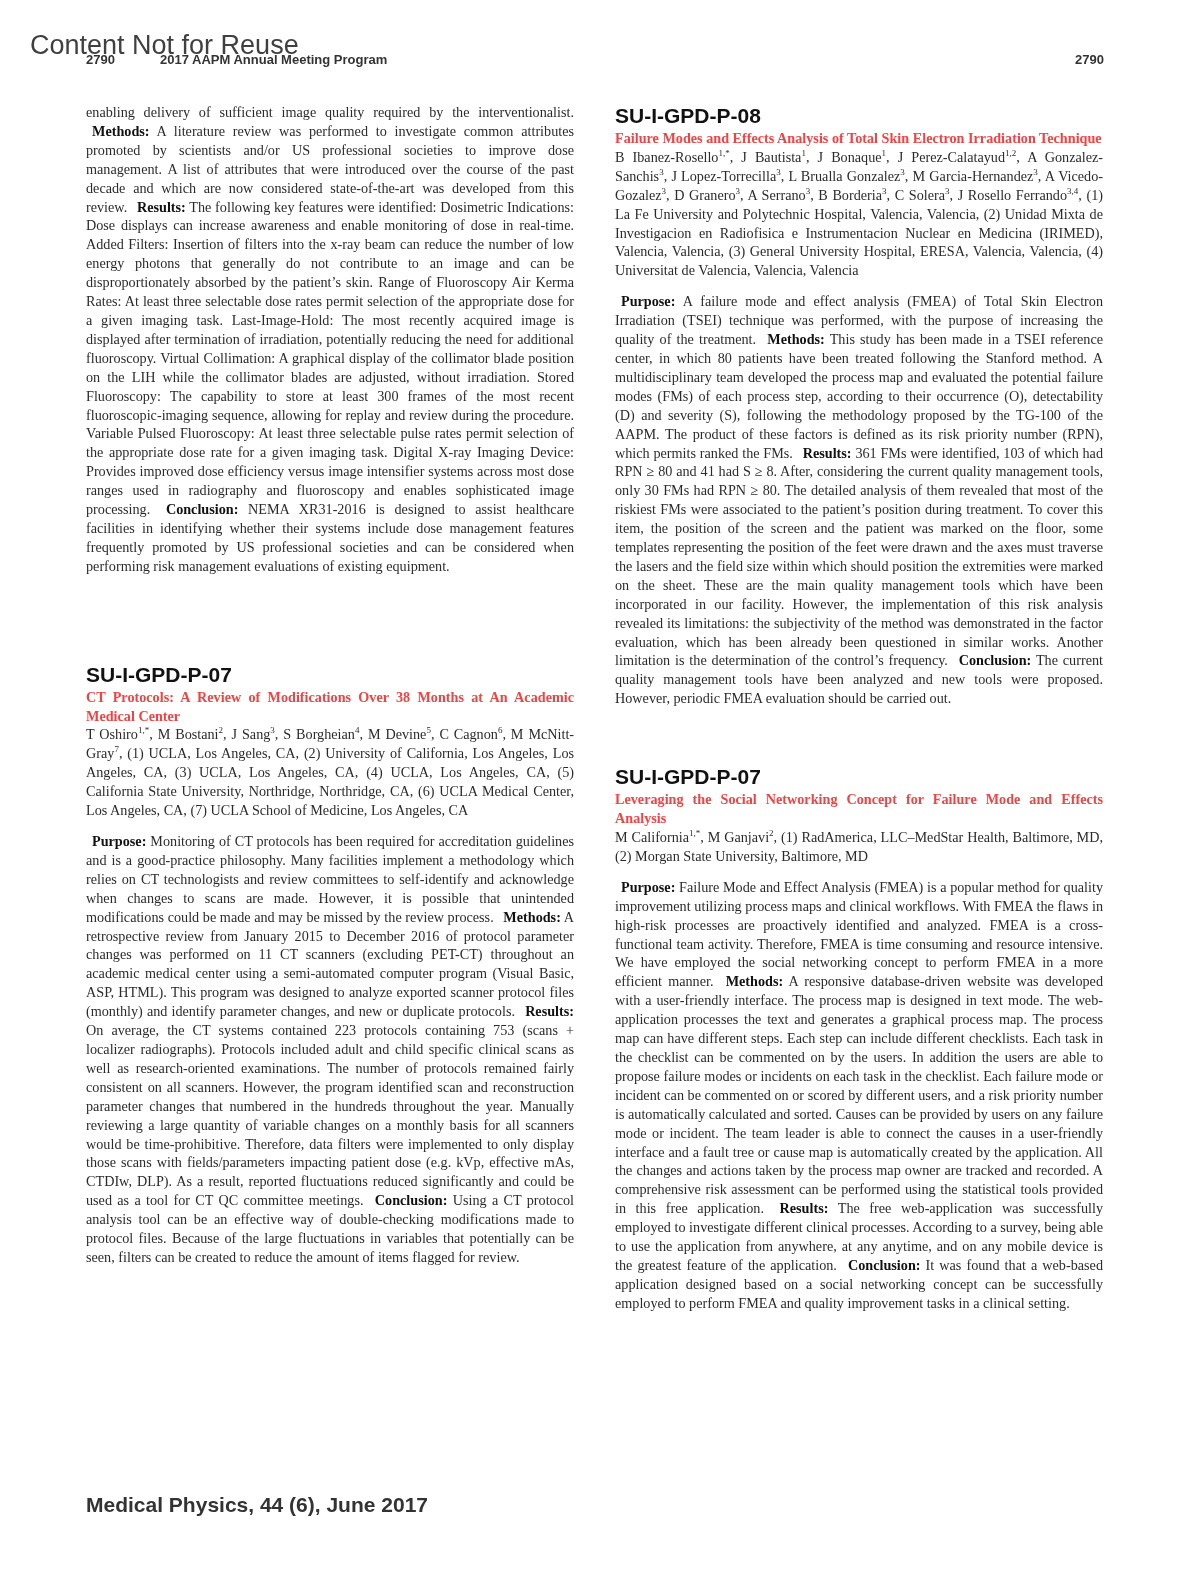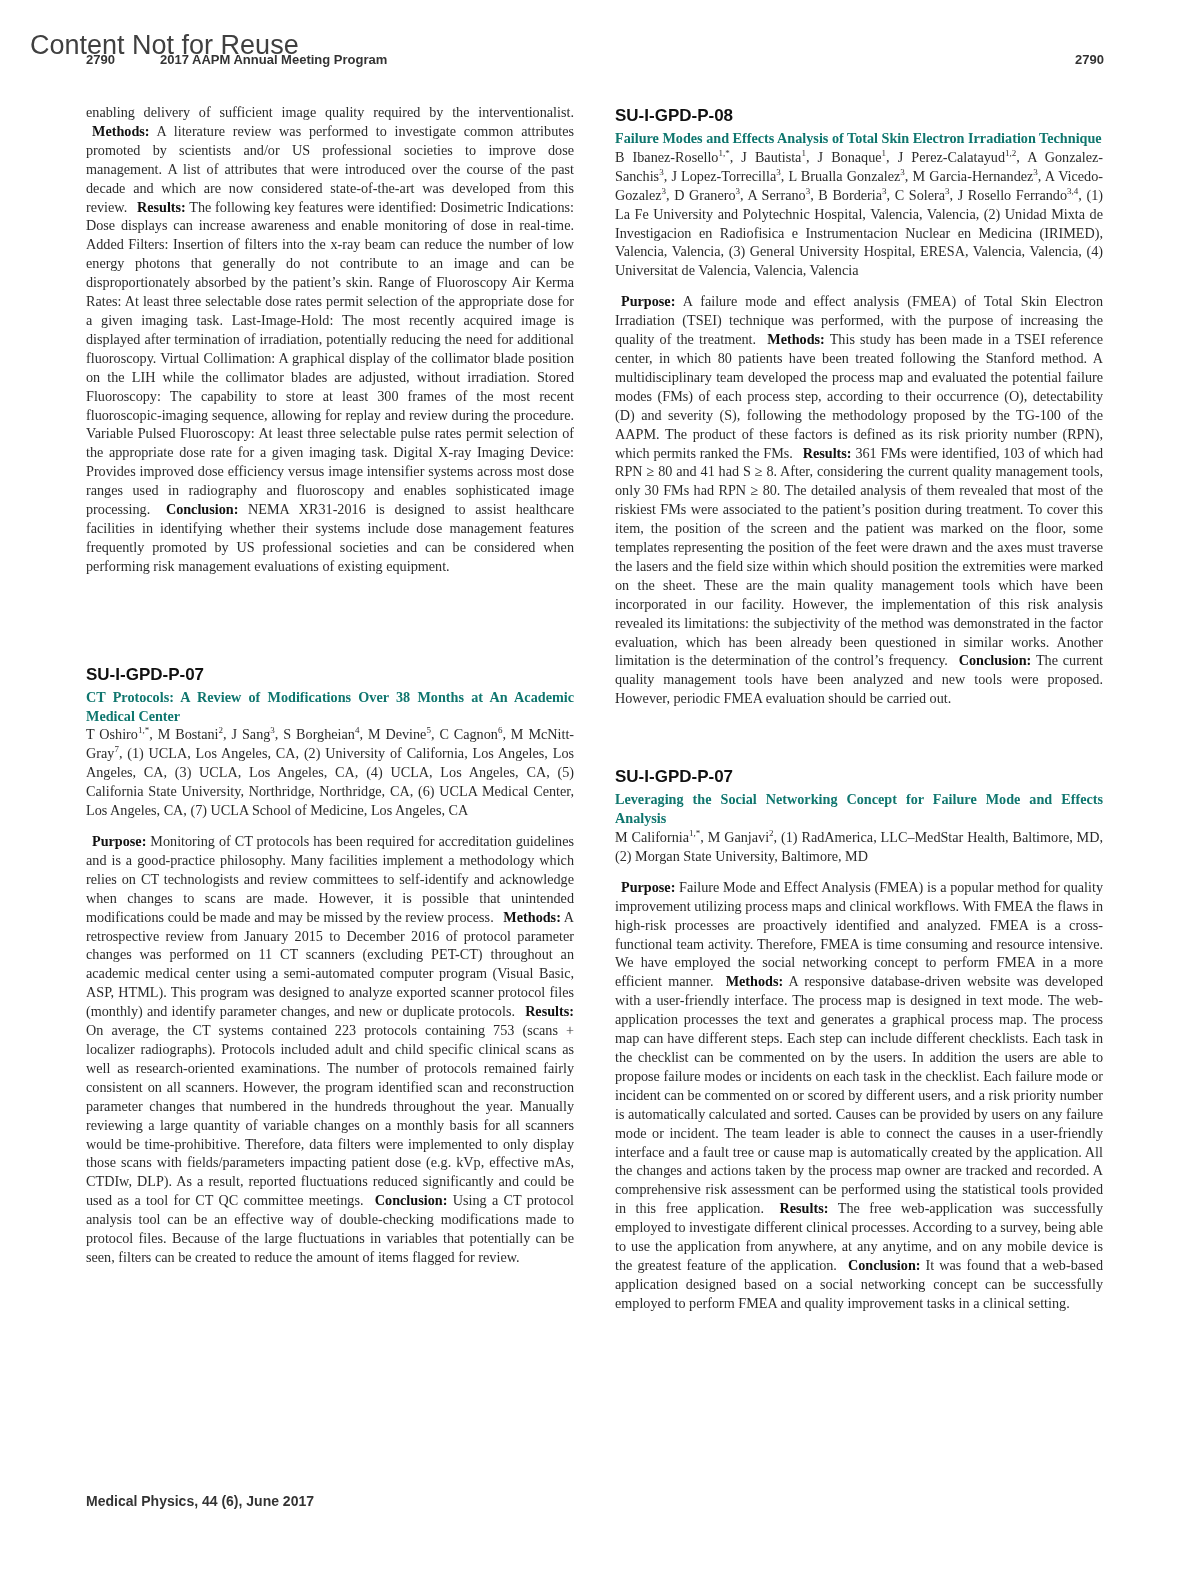--- a/index.html
+++ b/index.html
@@ -2,31 +2,31 @@
 <html><head>
 <meta charset="utf-8">
 <style>
   html, body { margin: 0; padding: 0; background: #ffffff; }
   body { width: 1200px; height: 1582px; position: relative; overflow: hidden; color: #222; }
   .watermark { position: absolute; left: 30px; top: 30px; font-family: "Liberation Sans", sans-serif; font-size: 27px; color: #404040; letter-spacing: 0px; z-index: 2; }
   .hdr { position: absolute; top: 52px; font-family: "Liberation Sans", sans-serif; font-weight: bold; font-size: 13px; color: #333; z-index: 1; }
   .hdr.pnl { left: 86px; }
   .hdr.title { left: 160px; }
   .hdr.pnr { right: 96px; }
-  .footer { position: absolute; left: 86px; top: 1493px; font-family: "Liberation Sans", sans-serif; font-weight: bold; font-size: 14px; color: #333; text-align: center; }
+  .footer { position: absolute; left: 86px; top: 1493px; font-family: "Liberation Sans", sans-serif; font-weight: bold; font-size: 21px; color: #333; text-align: center; }
   .col { position: absolute; top: 103px; width: 488px; font-family: "Liberation Serif", serif; font-size: 14.2px; line-height: 18.9px; text-align: justify; color: #2b2b2b; }
   .col.left { left: 86px; }
   .col.right { left: 615px; }
   .col p { margin: 0; }
   .col b { color: #111; margin-left: 6px; }
   .gap-md { height: 12px; }
   .gap-lg { height: 30px; }
   .gap-xl { height: 56px; }
-  .abs-id { font-family: "Liberation Sans", sans-serif; font-weight: bold; font-size: 17px; line-height: 26px; color: #111; margin: 0; }
-  .abs-title { font-weight: bold; color: #0f766e; margin: 0; }
+  .abs-id { font-family: "Liberation Sans", sans-serif; font-weight: bold; font-size: 21px; line-height: 26px; color: #111; margin: 0; }
+  .abs-title { font-weight: bold; color: #ef4444; margin: 0; }
   .authors { margin: 0; }
   sup { font-size: 9px; line-height: 0; }
 </style>
 </head>
 <body>
 
 <div class="watermark">Content Not for Reuse</div>
 <div class="hdr pnl">2790</div>
 <div class="hdr title">2017 AAPM Annual Meeting Program</div>
 <div class="hdr pnr">2790</div>

